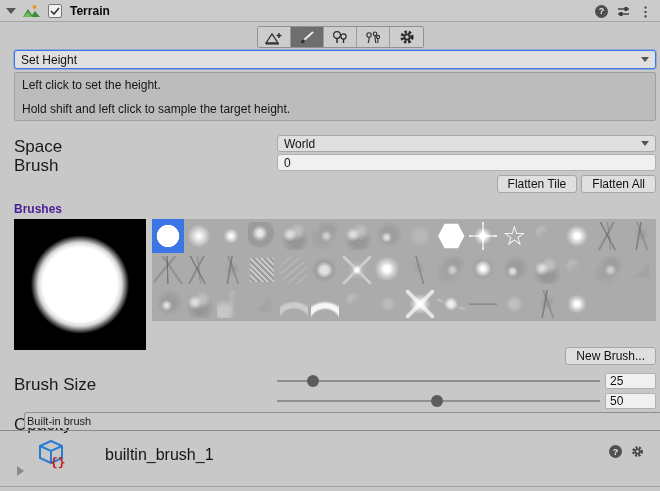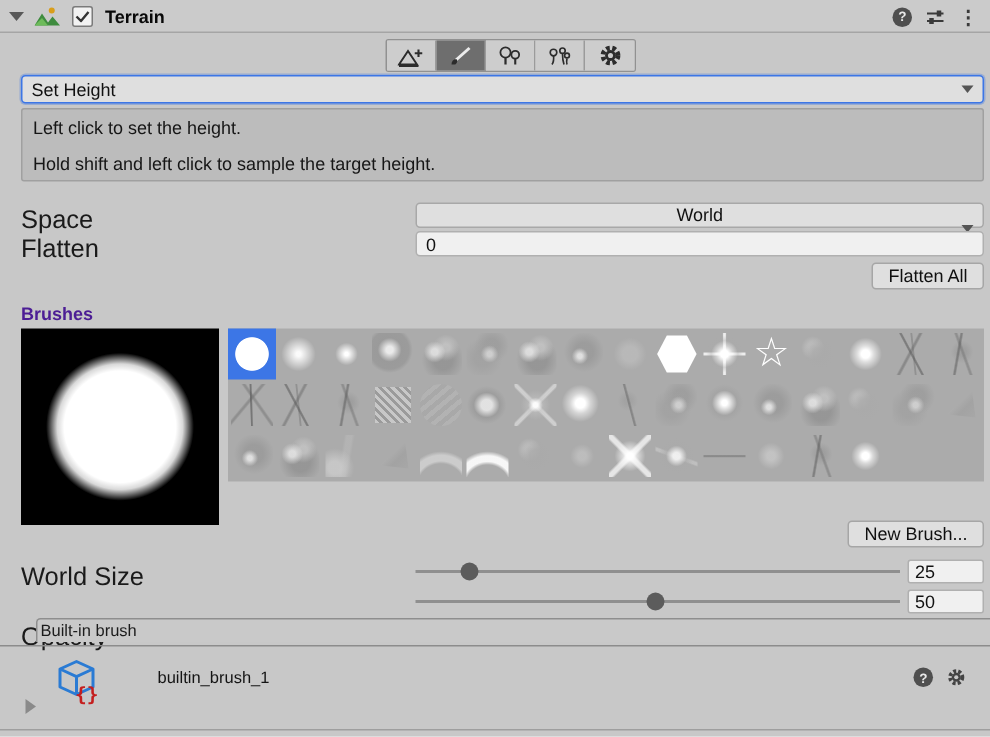--- a/index.html
+++ b/index.html
@@ -105,21 +105,21 @@
   .slider-val { position:absolute; left:605px; width:51px; height:16px; background:#F0F0F0;
             border:1px solid #B0B0B0; border-radius:2px; display:flex; align-items:center; padding:0 4px; }
 
   
   .builtin-bar { position:absolute; top:412px; left:24px; width:642px; height:16px; background:#C9C9C9;
             border:1px solid #8E8E8E; border-radius:3px 3px 0 0; border-bottom:none;
             display:flex; align-items:center; padding:0 2px; font-size:11px; color:#1C1C1C; }
   .divider-top { position:absolute; top:430px; left:0; width:660px; height:1px; background:#8C8C8C; }
   .divider-bottom { position:absolute; top:486px; left:0; width:660px; height:1px; background:#9E9E9E; }
   .asset-icon { position:absolute; top:438px; left:36px; }
-  .asset-name { position:absolute; top:446px; left:76px; font-size:11px; color:#141414;padding-left:29px; }
+  .asset-name { position:absolute; top:446px; left:76px; font-size:16px; color:#141414;padding-left:29px; }
   .footer-icons { position:absolute; top:445px; right:16px; display:flex; gap:9px; align-items:center; }
   .foldout-right { position:absolute; top:466px; left:17px; width:0; height:0;
             border-top:5px solid transparent; border-bottom:5px solid transparent; border-left:7px solid #8A8A8A; }
 </style>
 </head>
 <body>
 
 <div id="root">
 
   <div class="header">
@@ -191,31 +191,32 @@
     <span>Set Height</span>
     <div class="dd-arrow"></div>
   </div>
 
   <div class="helpbox">
     <div>Left click to set the height.</div>
     <div class="hb2">Hold shift and left click to sample the target height.</div>
   </div>
 
   <span class="row-label" style="top:137px;">Space</span>
-  <div class="field-dd" style="top:135px;flex-direction:column;">
+  <div class="field-dd" style="top:135px;">
     <span>World</span>
     <div class="dd-arrow"></div>
   </div>
 
-  <span class="row-label" style="top:156px;">Flatten</span>
+  <span class="row-label" style="top:156px;">Brush</span>
   <div class="field-input" style="top:154px;">
     <span>0</span>
   </div>
 
   <div class="flatten-row">
+    <div class="btn">Flatten Tile</div>
     <div class="btn">Flatten All</div>
   </div>
 
   <span class="brushes-label">Brushes</span>
   <div class="brush-preview">
     <div class="brush-preview-circle"></div>
   </div>
   <div class="palette">
       <div class="bcell selected">
         <div class="bt bt-hard-circle"></div>
@@ -352,21 +353,21 @@
       <div class="bcell">
         <div class="bt bt-branch-b"></div>
       </div>
       <div class="bcell">
         <div class="bt bt-soft-dot-bright"></div>
       </div>
     </div>
 
   <div class="btn newbrush-btn">New Brush...</div>
 
-  <span class="row-label" style="top:375px;">World Size</span>
+  <span class="row-label" style="top:375px;">Brush Size</span>
   <div class="slider-zone" style="top:373px;">
     <div class="slider-track"></div>
     <div class="slider-thumb" style="left: 11%;"></div>
   </div>
   <div class="slider-val" style="top:373px;">
     <span>25</span>
   </div>
 
   <span class="row-label" style="top:395px;margin-top:20px;">Opacity</span>
   <div class="slider-zone" style="top:393px;">

